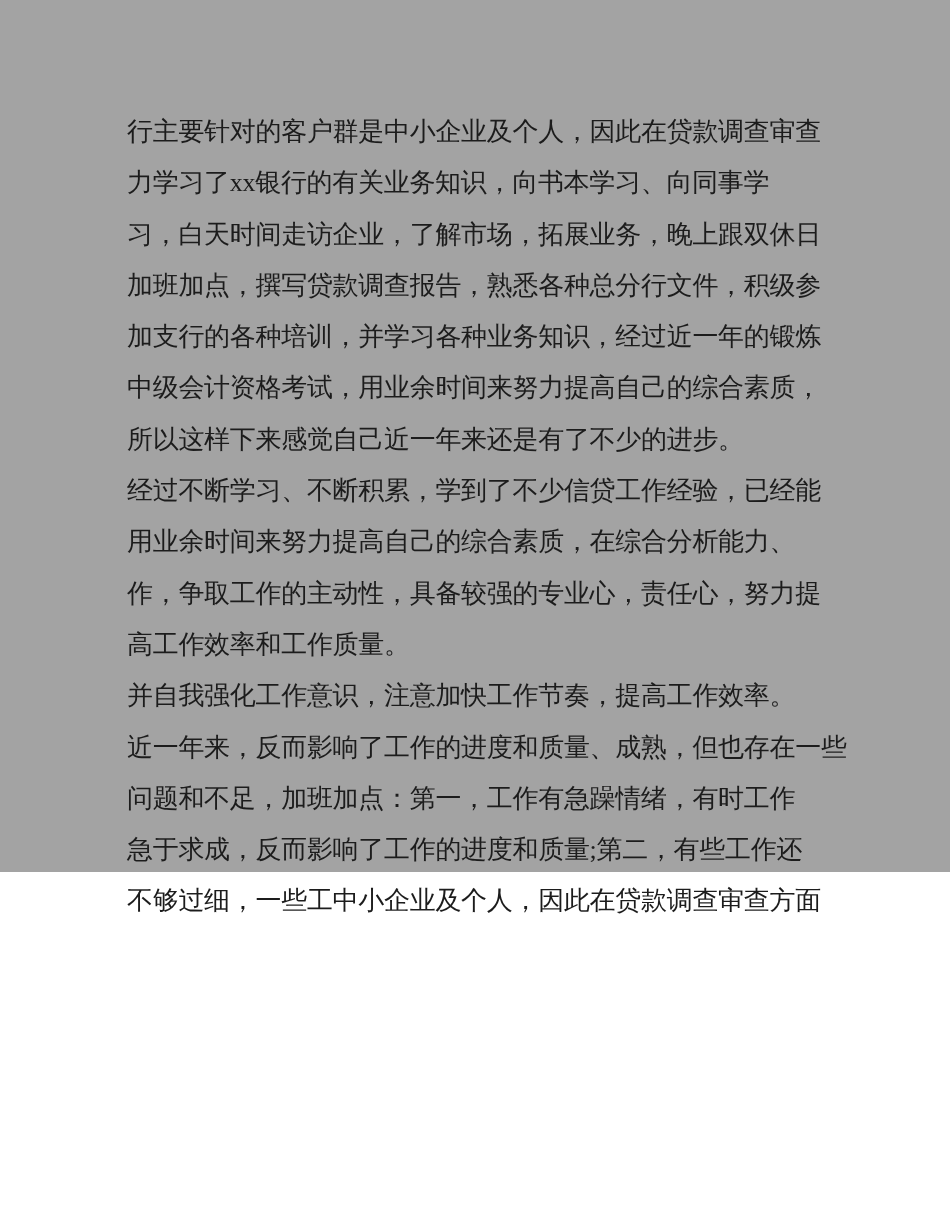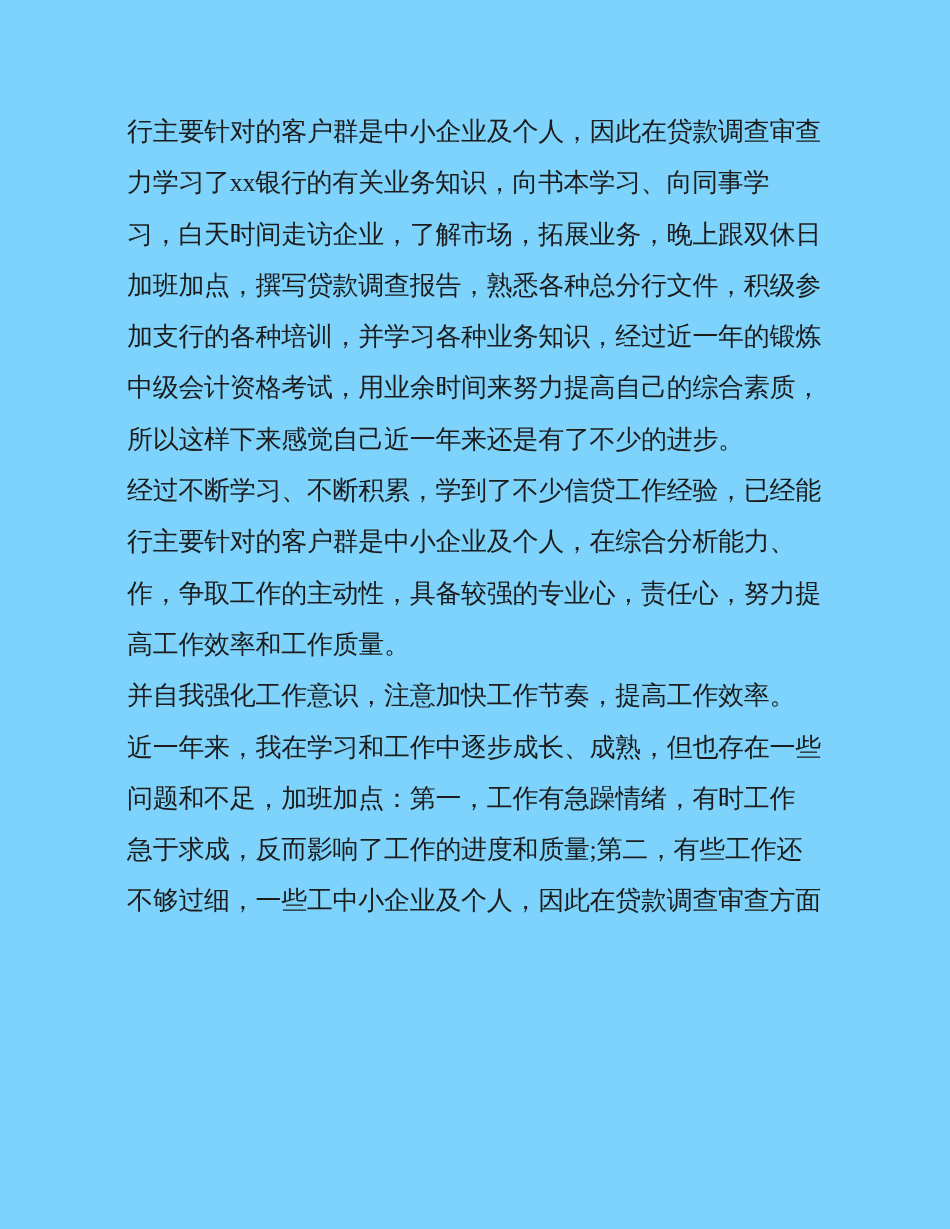--- a/index.html
+++ b/index.html
@@ -11,22 +11,22 @@
     height: 1229px;
     background: #ffffff;
     overflow: hidden;
     position: relative;
   }
   .doc-page {
     position: absolute;
     top: 0;
     left: 0;
     width: 950px;
-    height: 1229px;
-    background: #7dd3fc;
+    height: 872px;
+    background: #a3a3a3;
   }
   .doc-text-block {
     position: absolute;
     top: 106px;
     left: 127px;
     width: 700px;
   }
   .doc-line {
     font-family: "Liberation Serif", "DejaVu Serif", serif;
     font-size: 26px;
@@ -44,22 +44,22 @@
 <div class="doc-page">
   <div class="doc-text-block">
     <div class="doc-line">行主要针对的客户群是中小企业及个人，因此在贷款调查审查</div>
     <div class="doc-line">力学习了xx银行的有关业务知识，向书本学习、向同事学</div>
     <div class="doc-line">习，白天时间走访企业，了解市场，拓展业务，晚上跟双休日</div>
     <div class="doc-line">加班加点，撰写贷款调查报告，熟悉各种总分行文件，积级参</div>
     <div class="doc-line">加支行的各种培训，并学习各种业务知识，经过近一年的锻炼</div>
     <div class="doc-line">中级会计资格考试，用业余时间来努力提高自己的综合素质，</div>
     <div class="doc-line">所以这样下来感觉自己近一年来还是有了不少的进步。</div>
     <div class="doc-line">经过不断学习、不断积累，学到了不少信贷工作经验，已经能</div>
-    <div class="doc-line">行主要针对的客户群是中小企业及个人，在综合分析能力、</div>
+    <div class="doc-line">用业余时间来努力提高自己的综合素质，在综合分析能力、</div>
     <div class="doc-line">作，争取工作的主动性，具备较强的专业心，责任心，努力提</div>
     <div class="doc-line">高工作效率和工作质量。</div>
     <div class="doc-line">并自我强化工作意识，注意加快工作节奏，提高工作效率。</div>
-    <div class="doc-line">近一年来，我在学习和工作中逐步成长、成熟，但也存在一些</div>
+    <div class="doc-line">近一年来，反而影响了工作的进度和质量、成熟，但也存在一些</div>
     <div class="doc-line">问题和不足，加班加点：第一，工作有急躁情绪，有时工作</div>
     <div class="doc-line">急于求成，反而影响了工作的进度和质量;第二，有些工作还</div>
     <div class="doc-line">不够过细，一些工中小企业及个人，因此在贷款调查审查方面</div>
   </div>
 </div>
 
 </body></html>

